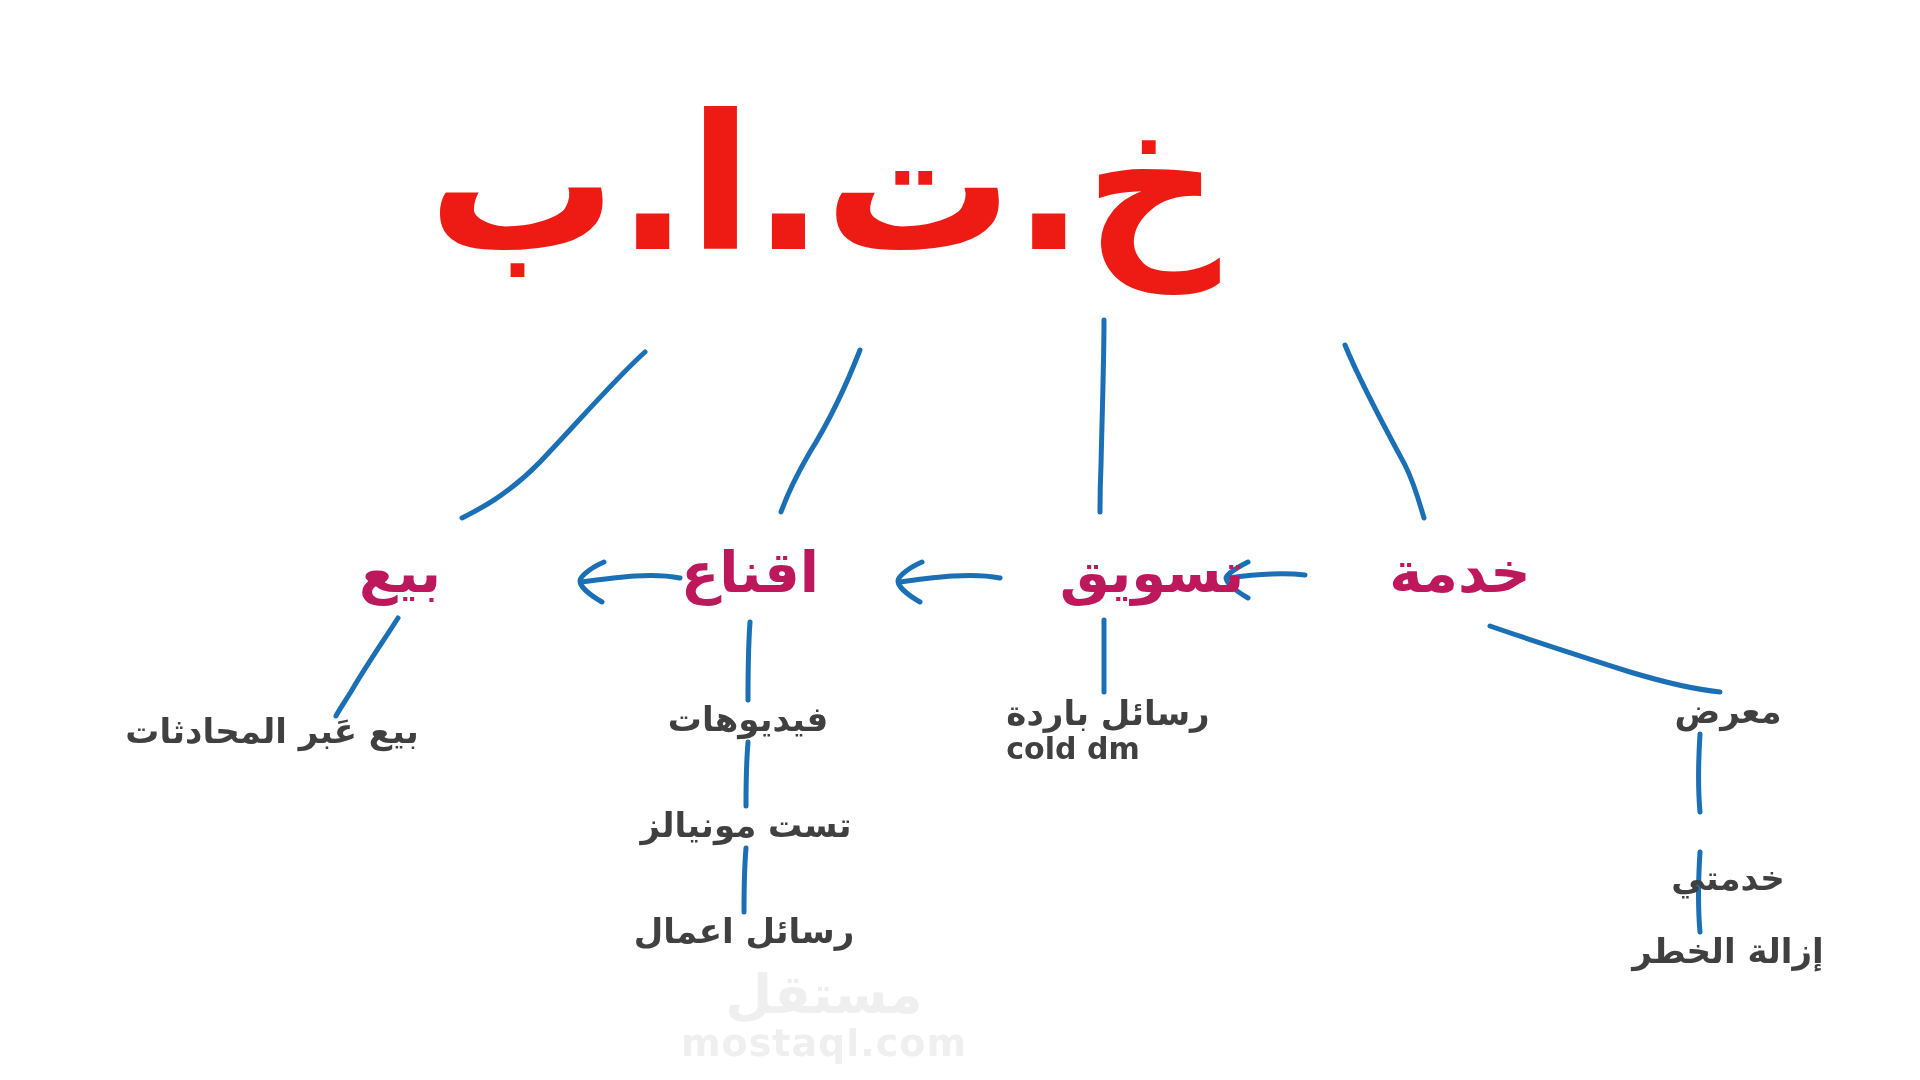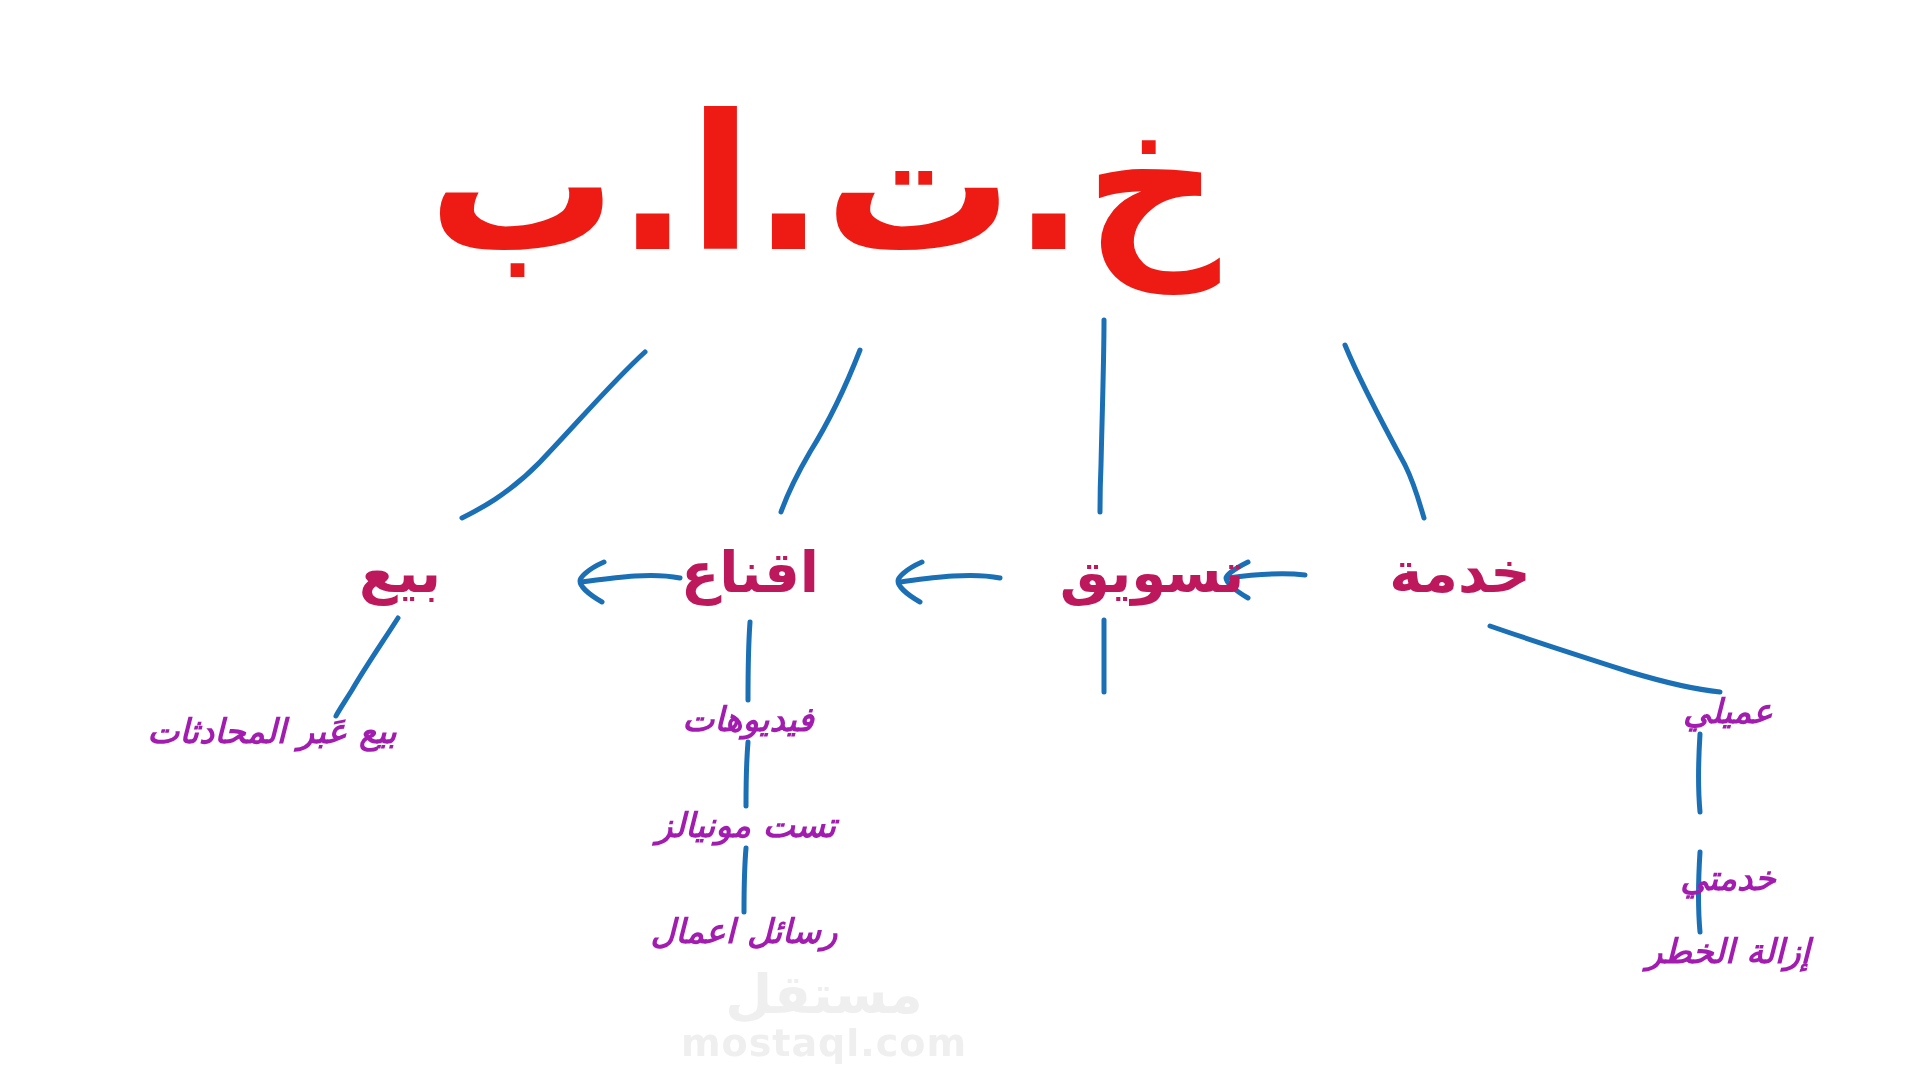--- a/index.html
+++ b/index.html
@@ -27,23 +27,22 @@
   }
 
   
   .l1{
     font-size:56px;font-weight:700;color:#be185d;line-height:1;
     transform:translateX(-50%);
   }
 
   
   .l2{
-    font-size:34px;font-weight:700;color:#a21caf;line-height:1.12;
+    font-size:34px;font-weight:700;color:#404040;line-height:1.12;
     transform:translateX(-50%);
-    font-style:italic;
   }
   .l2 .sub{display:block;font-size:30px;direction:ltr;unicode-bidi:normal;}
 
   
   #watermark{
     position:absolute;left:50%;top:968px;transform:translateX(-50%);
     text-align:center;color:#efefef;user-select:none;
   }
   #watermark .wm-ar{font-size:54px;font-weight:700;line-height:1;direction:rtl;}
   #watermark .wm-en{font-size:38px;font-weight:700;line-height:1.15;letter-spacing:1px;}
@@ -112,23 +111,27 @@
   <div class="node l2" style="left:748px;top:700px;">
     <span>فيديوهات</span>
   </div>
   <div class="node l2" style="left:746px;top:806px;">
     <span>تست مونيالز</span>
   </div>
   <div class="node l2" style="left:744px;top:912px;">
     <span>رسائل اعمال</span>
   </div>
 
+  <div class="node l2" style="left:1108px;top:694px;">
+    <span>رسائل باردة</span>
+    <span class="sub">cold dm</span>
+  </div>
 
   <div class="node l2" style="left:1728px;top:692px;">
-    <span>عميلي</span>
+    <span>معرض</span>
   </div>
   <div class="node l2" style="left:1728px;top:812px;margin-top:47px;">
     <span>خدمتي</span>
   </div>
   <div class="node l2" style="left:1728px;top:932px;">
     <span>إزالة الخطر</span>
   </div>
 
   <div id="watermark">
     <div class="wm-ar">مستقل</div>

